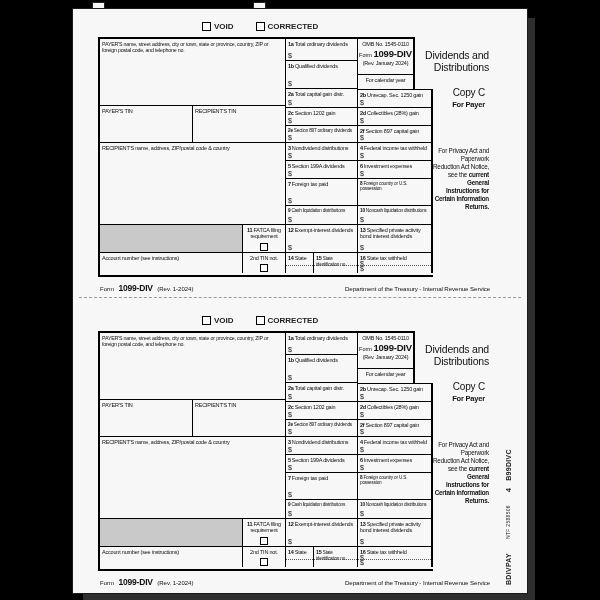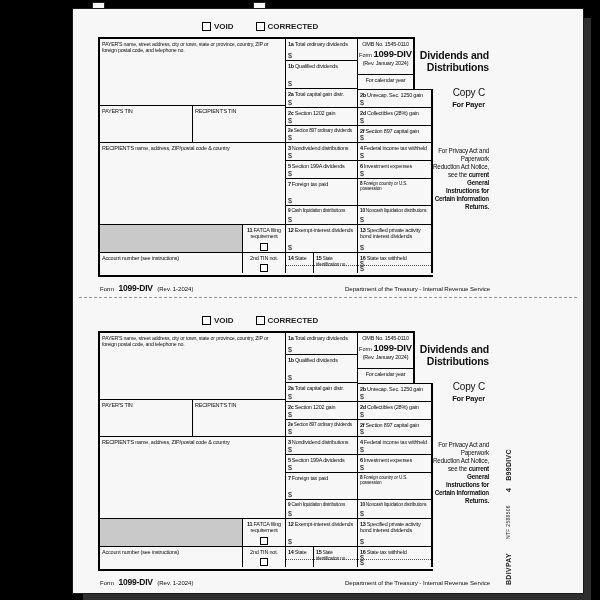--- a/index.html
+++ b/index.html
@@ -1,18 +1,18 @@
 <!DOCTYPE html>
 <html><head>
 <meta charset="utf-8">
 <style>
   html,body{margin:0;padding:0;}
   body{width:600px;height:600px;background:#000;position:relative;overflow:hidden;
        font-family:"Liberation Sans",sans-serif;color:#111;}
-  .sheet{position:absolute;left:72px;top:8px;width:512px;height:586px;background:#f7f7f7;
+  .sheet{position:absolute;left:72px;top:8px;width:456px;height:586px;background:#f7f7f7;
          border:1px solid #1a1a1a;box-shadow:9px 8px 0 -2px #2e2e2e;box-sizing:border-box;}
   .notch{position:absolute;width:11px;height:9px;background:#f7f7f7;border:1px solid #222;border-bottom:none;top:2px;}
   .form-copy{position:absolute;left:25px;width:396px;height:270px;}
   .toprow{position:absolute;left:104px;top:3px;display:flex;align-items:center;font-size:8px;font-weight:bold;color:#222;}
   .cb{width:9px;height:9px;border:1px solid #000;background:#fff;box-sizing:border-box;}
   .cb.sm{width:8px;height:8px;}
   .toprow .cb{margin-right:3px;}
   .toprow .gap{margin-left:22px;}
   .grid{position:absolute;left:0;top:18px;width:333px;height:238px;border-left:2px solid #000;border-bottom:2px solid #000;box-sizing:content-box;}
   .cell{position:absolute;box-sizing:border-box;border-right:1px solid #000;border-bottom:1px solid #000;}
@@ -26,21 +26,21 @@
   .lbl.sm{font-size:4.7px;}
   .lbl.ctr{text-align:center;}
   .dollar{position:absolute;left:2px;bottom:1px;font-size:7px;line-height:1;}
   .dollar.d1{bottom:auto;top:7px;}
   .dot{position:absolute;left:0;right:0;top:12px;border-top:1px dotted #555;}
   .cbc{margin:2px auto 0;}
   .ombline{font-size:5.5px;text-align:center;letter-spacing:-0.2px;margin-top:1.5px;}
   .ombform{font-size:5.5px;text-align:center;margin-top:1px;}
   .ombform b{font-size:9.5px;letter-spacing:-0.2px;}
   .rightcol{position:absolute;text-align:right;letter-spacing:-0.2px;}
-  .title{left:296px;top:30px;width:95px;font-weight:bold;font-size:10.5px;line-height:12px;}
+  .title{left:296px;top:30px;width:95px;font-weight:normal;font-size:10.5px;line-height:12px;}
   .copyc{left:296px;top:68px;width:91px;font-weight:normal;font-size:10px;}
   .forpayer{left:296px;top:81px;width:91px;font-weight:bold;font-size:7.5px;}
   .privacy{left:335px;top:128px;width:56px;font-size:6.3px;line-height:8px;}
   .privacy .pb{font-weight:bold;}
   .footer{position:absolute;left:2px;top:258px;width:390px;display:flex;justify-content:space-between;align-items:baseline;}
   .footer .fword{font-size:6px;}
   .footer .fnum{font-size:8.5px;font-weight:bold;letter-spacing:-0.2px;}
   .footer .fdept{font-size:6.2px;letter-spacing:-0.1px;}
   .sep{position:absolute;left:6px;right:6px;top:288px;border-top:1px dashed #999;}
   .vert{position:absolute;left:428px;top:400px;width:176px;height:14px;transform-origin:0 0;

